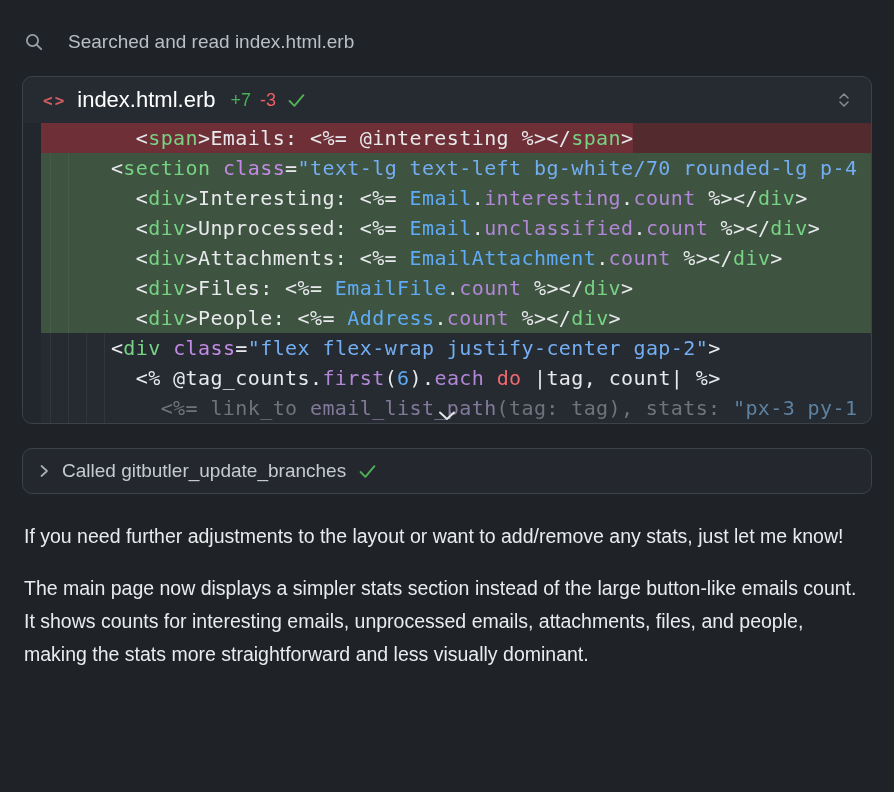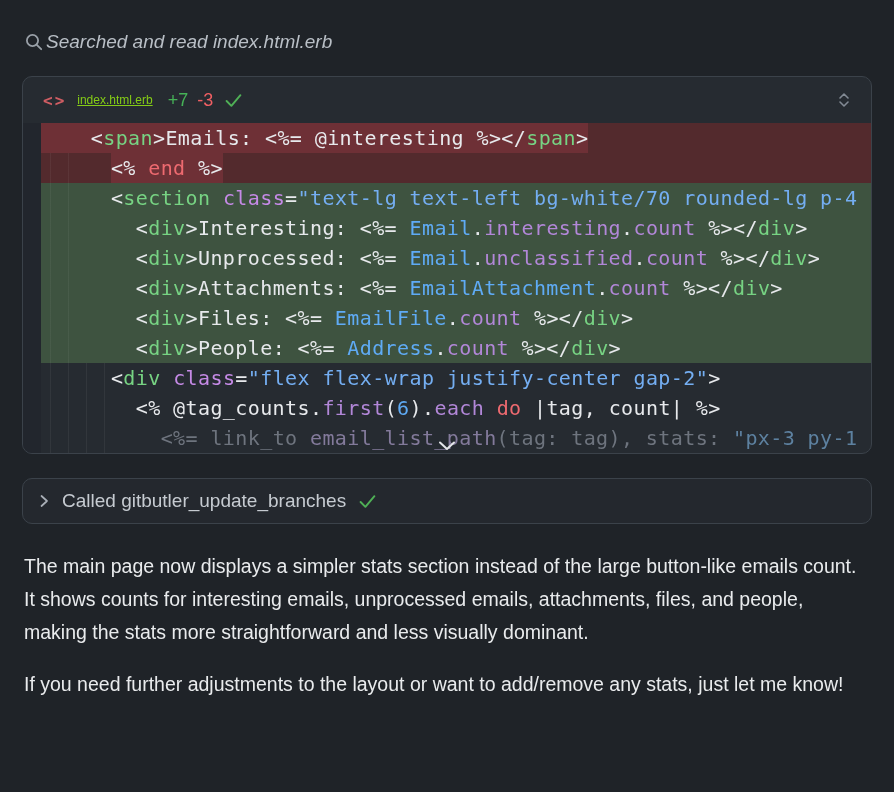--- a/index.html
+++ b/index.html
@@ -3,32 +3,32 @@
 <meta charset="utf-8">
 <style>
   html,body{margin:0;padding:0;}
   body{
     width:894px;height:792px;overflow:hidden;
     background:#1f2328;
     font-family:"Liberation Sans", sans-serif;
     -webkit-font-smoothing:antialiased;
   }
   
-  .top-bar{display:flex;align-items:center;gap:2px;margin:30px 24px 0 24px;height:24px;font-style:italic;}
+  .top-bar{display:flex;align-items:center;gap:24px;margin:30px 24px 0 24px;height:24px;}
   .top-bar .label{font-size:19px;color:#b9bfc6;}
   
   .code-card{
     position:relative;margin:22px 22px 0 22px;
     background:#262b31;border:1px solid #3b424a;border-radius:10px;
     overflow:hidden;
   }
   .code-header{display:flex;align-items:center;height:46px;padding:0 20px;gap:9px;}
   .file-icon{font-family:"DejaVu Sans Mono",monospace;font-size:16px;font-weight:bold;
     color:#cf5d63;letter-spacing:2px;margin-right:2px;}
-  .filename{font-size:12px;color:#84cc16;text-decoration:underline;}
+  .filename{font-size:22px;color:#ffffff;}
   .additions{font-size:18px;color:#46b257;margin-left:6px;}
   .deletions{font-size:18px;color:#ef5f63;}
   .spacer{flex:1;}
   
   .code-body{position:relative;}
   .code-row{display:flex;height:30px;white-space:pre;
     font-family:"DejaVu Sans Mono",monospace;font-size:20px;line-height:30px;letter-spacing:.4px;}
   .gutter{width:18px;flex:none;background:#22262d;}
   .line{flex:1;padding-left:45px;overflow:hidden;
     background-image:linear-gradient(rgba(255,255,255,.05),rgba(255,255,255,.05)),
@@ -39,21 +39,21 @@
   .context .line{background-image:
       linear-gradient(rgba(255,255,255,.055),rgba(255,255,255,.055)),
       linear-gradient(rgba(255,255,255,.055),rgba(255,255,255,.055)),
       linear-gradient(rgba(255,255,255,.055),rgba(255,255,255,.055)),
       linear-gradient(rgba(255,255,255,.055),rgba(255,255,255,.055));
     background-size:1px 100%,1px 100%,1px 100%,1px 100%;
     background-position:9px 0,27px 0,45px 0,63px 0;
     background-repeat:no-repeat;}
   .removed .line{background-color:#532a2d;}
   .removed .hl{background-color:#6e3036;display:inline-block;}
-  .hl-lead .hl{margin-left:-45px;text-align:right;}
+  .hl-lead .hl{margin-left:-45px;padding-left:45px;text-align:right;}
   .added .line{background-color:#3e5340;}
   .added-dim .line{background-color:#3b4433;}
   .added-dim .hl{background-color:#4d6741;display:inline-block;}
   
   .tk-plain{color:#e7e9ec}
   .tk-tag{color:#77d383}
   .tk-attr{color:#c58ae6}
   .tk-str{color:#74aef2}
   .tk-const{color:#5fabf5}
   .tk-meth{color:#b287d8}
@@ -102,21 +102,20 @@
     <span class="spacer"></span>
     <span>
       <svg width="14" height="20" viewBox="0 0 14 20" fill="none">
         <path d="M3 8 L7 4 L11 8" stroke="#828a94" stroke-width="1.6" stroke-linecap="round" stroke-linejoin="round"></path>
         <path d="M3 12 L7 16 L11 12" stroke="#828a94" stroke-width="1.6" stroke-linecap="round" stroke-linejoin="round"></path>
       </svg>
     </span>
   </div>
   <div class="code-body">
       <div class="code-row removed hl-lead"><span class="gutter"></span><span class="line"><span class="hl"><span class="tk-plain">    </span><span class="tk-plain">&lt;</span><span class="tk-tag">span</span><span class="tk-plain">&gt;Emails: &lt;%= @interesting %&gt;&lt;/</span><span class="tk-tag">span</span><span class="tk-plain">&gt;</span></span></span></div>
-      <div class="code-row removed"><span class="gutter"></span><span class="line"><span class="tk-plain">  </span><span class="hl"><span class="tk-plain">&lt;% </span><span class="tk-kw">end</span><span class="tk-plain"> %&gt;</span></span></span></div>
       <div class="code-row added"><span class="gutter"></span><span class="line"><span class="tk-plain">  </span><span class="tk-plain">&lt;</span><span class="tk-tag">section</span><span class="tk-plain"> </span><span class="tk-attr">class</span><span class="tk-plain">=</span><span class="tk-str">"text-lg text-left bg-white/70 rounded-lg p-4 bor</span></span></div>
       <div class="code-row added"><span class="gutter"></span><span class="line"><span class="tk-plain">    </span><span class="tk-plain">&lt;</span><span class="tk-tag">div</span><span class="tk-plain">&gt;Interesting: &lt;%= </span><span class="tk-const">Email</span><span class="tk-plain">.</span><span class="tk-meth">interesting</span><span class="tk-plain">.</span><span class="tk-meth">count</span><span class="tk-plain"> %&gt;&lt;/</span><span class="tk-tag">div</span><span class="tk-plain">&gt;</span></span></div>
       <div class="code-row added"><span class="gutter"></span><span class="line"><span class="tk-plain">    </span><span class="tk-plain">&lt;</span><span class="tk-tag">div</span><span class="tk-plain">&gt;Unprocessed: &lt;%= </span><span class="tk-const">Email</span><span class="tk-plain">.</span><span class="tk-meth">unclassified</span><span class="tk-plain">.</span><span class="tk-meth">count</span><span class="tk-plain"> %&gt;&lt;/</span><span class="tk-tag">div</span><span class="tk-plain">&gt;</span></span></div>
       <div class="code-row added"><span class="gutter"></span><span class="line"><span class="tk-plain">    </span><span class="tk-plain">&lt;</span><span class="tk-tag">div</span><span class="tk-plain">&gt;Attachments: &lt;%= </span><span class="tk-const">EmailAttachment</span><span class="tk-plain">.</span><span class="tk-meth">count</span><span class="tk-plain"> %&gt;&lt;/</span><span class="tk-tag">div</span><span class="tk-plain">&gt;</span></span></div>
       <div class="code-row added"><span class="gutter"></span><span class="line"><span class="tk-plain">    </span><span class="tk-plain">&lt;</span><span class="tk-tag">div</span><span class="tk-plain">&gt;Files: &lt;%= </span><span class="tk-const">EmailFile</span><span class="tk-plain">.</span><span class="tk-meth">count</span><span class="tk-plain"> %&gt;&lt;/</span><span class="tk-tag">div</span><span class="tk-plain">&gt;</span></span></div>
       <div class="code-row added"><span class="gutter"></span><span class="line"><span class="tk-plain">    </span><span class="tk-plain">&lt;</span><span class="tk-tag">div</span><span class="tk-plain">&gt;People: &lt;%= </span><span class="tk-const">Address</span><span class="tk-plain">.</span><span class="tk-meth">count</span><span class="tk-plain"> %&gt;&lt;/</span><span class="tk-tag">div</span><span class="tk-plain">&gt;</span></span></div>
       <div class="code-row context"><span class="gutter"></span><span class="line"><span class="tk-plain">  </span><span class="tk-plain">&lt;</span><span class="tk-tag">div</span><span class="tk-plain"> </span><span class="tk-attr">class</span><span class="tk-plain">=</span><span class="tk-str">"flex flex-wrap justify-center gap-2"</span><span class="tk-plain">&gt;</span></span></div>
       <div class="code-row context"><span class="gutter"></span><span class="line"><span class="tk-plain">    </span><span class="tk-plain">&lt;% @tag_counts</span><span class="tk-plain">.</span><span class="tk-meth">first</span><span class="tk-plain">(</span><span class="tk-num">6</span><span class="tk-plain">)</span><span class="tk-plain">.</span><span class="tk-meth">each</span><span class="tk-plain"> </span><span class="tk-kw">do</span><span class="tk-plain"> |tag, count| %&gt;</span></span></div>
       <div class="code-row context faded"><span class="gutter"></span><span class="line"><span class="tk-plain">      </span><span class="tk-dim">&lt;%= link_to </span><span class="tk-dimname">email_list_path</span><span class="tk-dim">(tag: tag), stats: </span><span class="tk-dimstr">"px-3 py-1 rou</span></span></div>
     </div>
@@ -135,15 +134,15 @@
   </span>
   <span class="label">Called gitbutler_update_branches</span>
   <span>
     <svg width="17" height="17" viewBox="0 0 16 16" fill="none">
       <polyline points="1.5,8.5 6,13 14.5,3" stroke="#4fb056" stroke-width="1.8" stroke-linecap="round" stroke-linejoin="round"></polyline>
     </svg>
   </span>
 </div>
 
 <div class="message">
+  <p>If you need further adjustments to the layout or want to add/remove any stats, just let me know!</p>
   <p>The main page now displays a simpler stats section instead of the large button-like emails count. It shows counts for interesting emails, unprocessed emails, attachments, files, and people, making the stats more straightforward and less visually dominant.</p>
-  <p>If you need further adjustments to the layout or want to add/remove any stats, just let me know!</p>
 </div>
 
 </body></html>

